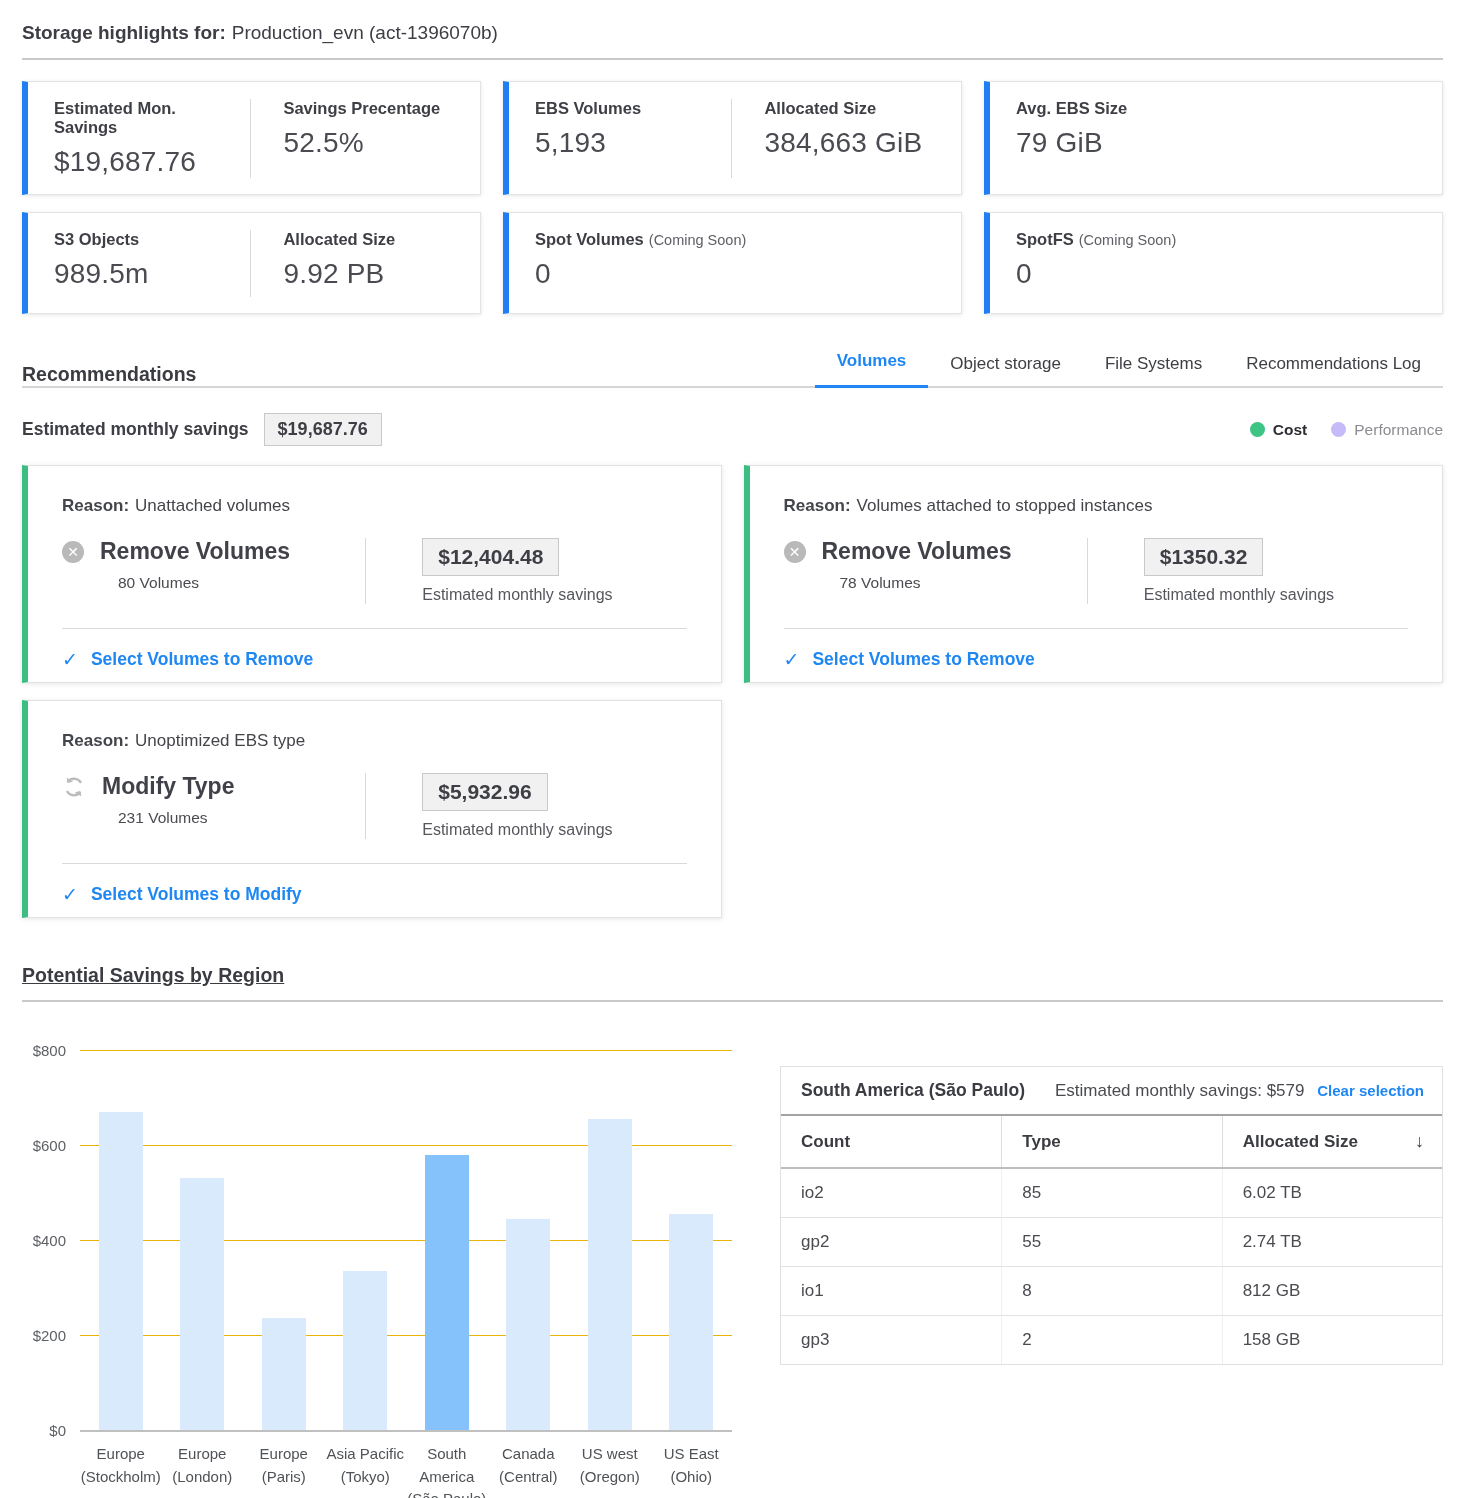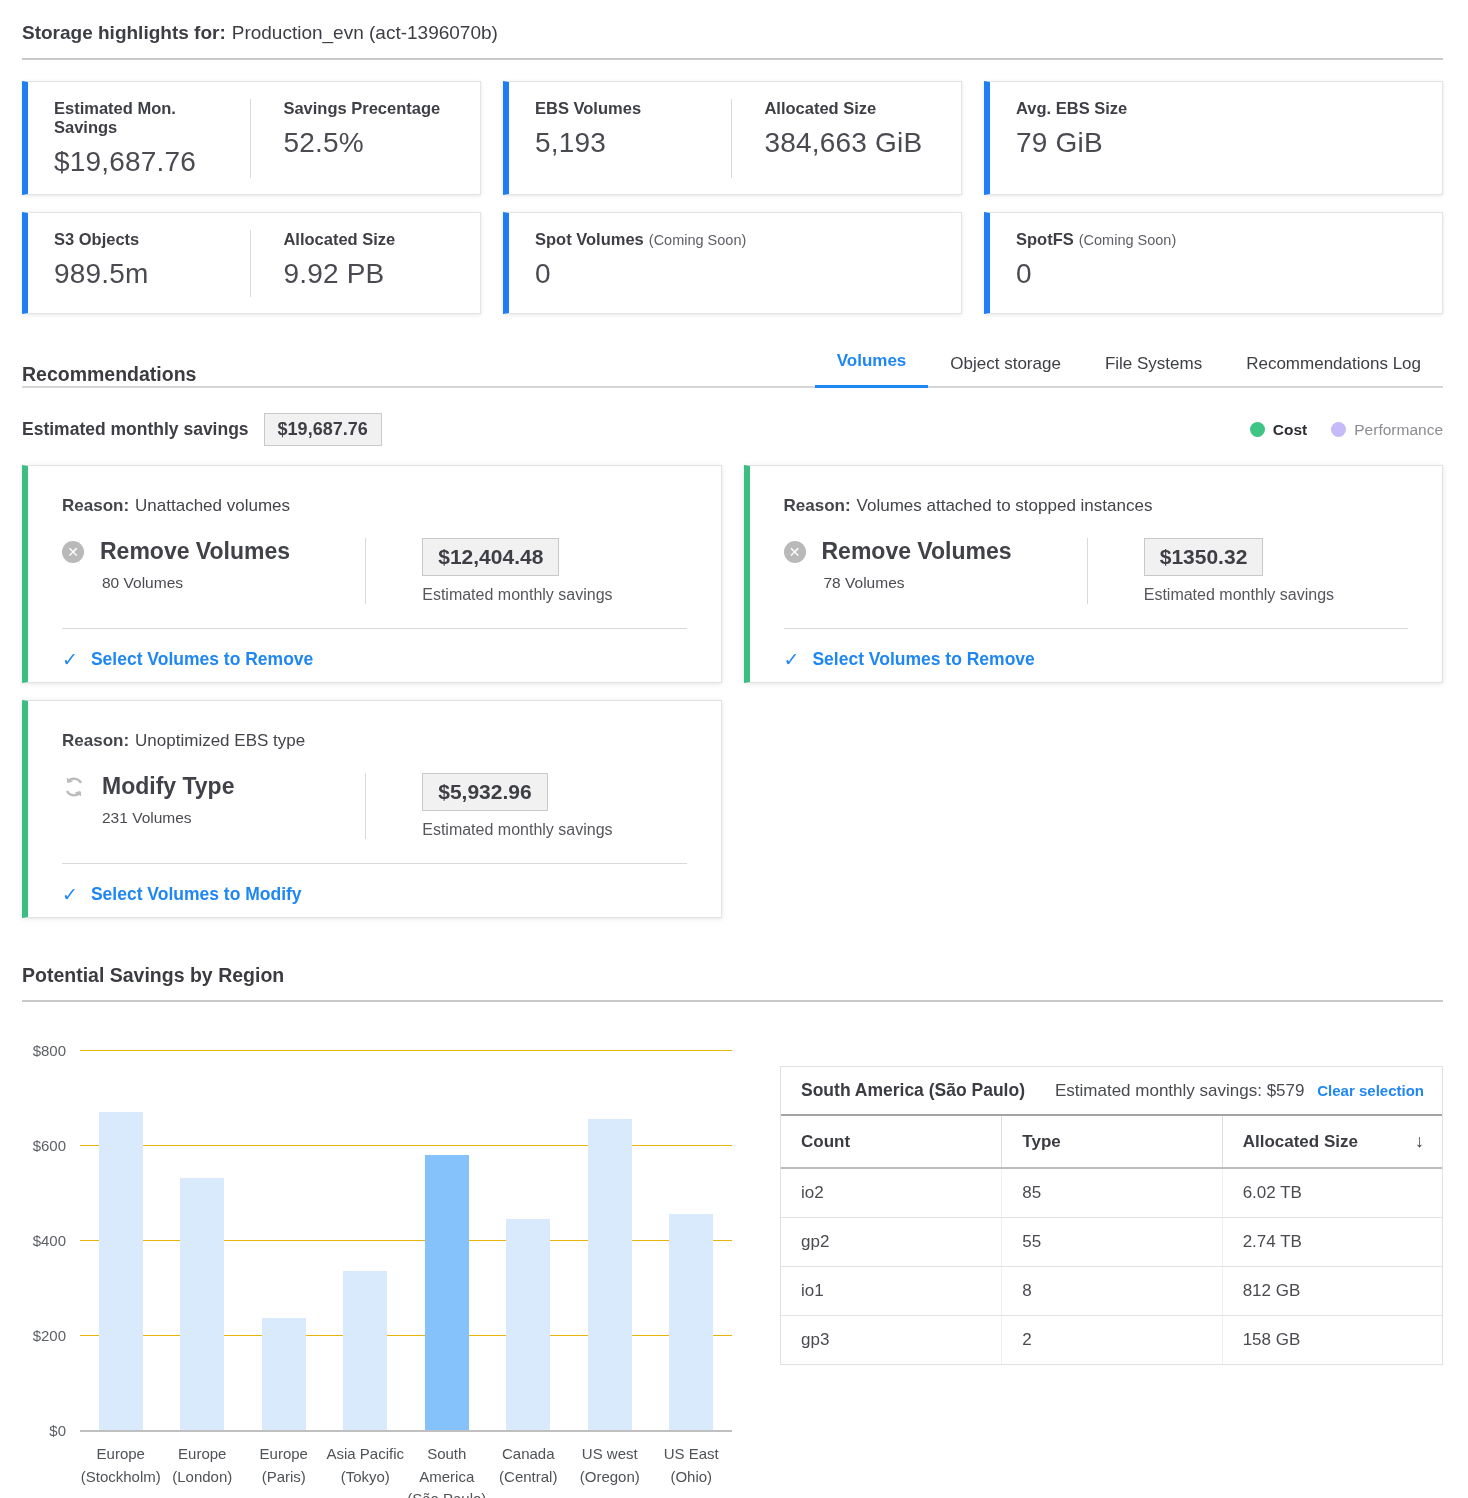--- a/index.html
+++ b/index.html
@@ -99,38 +99,38 @@
   .rec-right { flex: 1; border-left: 1px solid #d9d9d9; padding-left: 56px; margin-left: 31px; }
   .action-row { display: flex; align-items: center; gap: 16px; }
   .action-title { font-size: 23px; font-weight: 600; color: #414249; }
   .icon-remove {
     width: 22px; height: 22px; border-radius: 50%;
     background: #b9b9b9; color: #fff;
     display: inline-flex; align-items: center; justify-content: center;
     font-size: 14px; font-weight: 700; line-height: 1;
   }
   .icon-refresh { width: 24px; height: 24px; display: inline-block; }
-  .rec-count { font-size: 15.5px; color: #4a4b50; margin-top: 9px; margin-left: 40px; }
+  .rec-count { font-size: 15.5px; color: #4a4b50; margin-top: 9px; margin-left: 56px; }
   .amount-box {
     display: inline-block;
     background: #f1f1f1;
     border: 1px solid #c9c9c9;
     padding: 6px 15px;
     font-size: 21px;
     font-weight: 700;
     color: #3e3f45;
   }
   .amount-caption { font-size: 16px; color: #56575d; margin-top: 10px; }
   .rec-divider { height: 1px; background: #d9d9d9; margin-top: 24px; }
   .rec-link-row { padding: 19px 0; display: flex; align-items: center; gap: 13px; cursor: pointer; }
   .check-icon { color: #1f87f3; font-size: 19px; font-weight: 700; }
   .rec-link { font-size: 17.5px; font-weight: 700; color: #1f87f3; }
 
   
-  .region-title { margin-top: 46px; font-size: 19.5px; font-weight: 700; color: #3b3c42; }
+  .region-title { margin-top: 46px; font-size: 19.5px; font-weight: 700; color: #3b3c42; text-decoration: underline; }
   .region-divider { height: 2px; background: #c9c9c9; margin-top: 13px; }
   .bottom-row { display: flex; gap: 48px; }
 
   
   .chart-wrap { width: 710px; margin-top: 48px; }
   .chart-area { position: relative; height: 380px; margin-left: 58px; }
   .gridline { position: absolute; left: 0; right: 0; height: 1px; background: #eab308; }
   .gridline.baseline { background: #c0c0c0; height: 2px; }
   .ytick {
     position: absolute; left: -58px; width: 44px; text-align: right;

